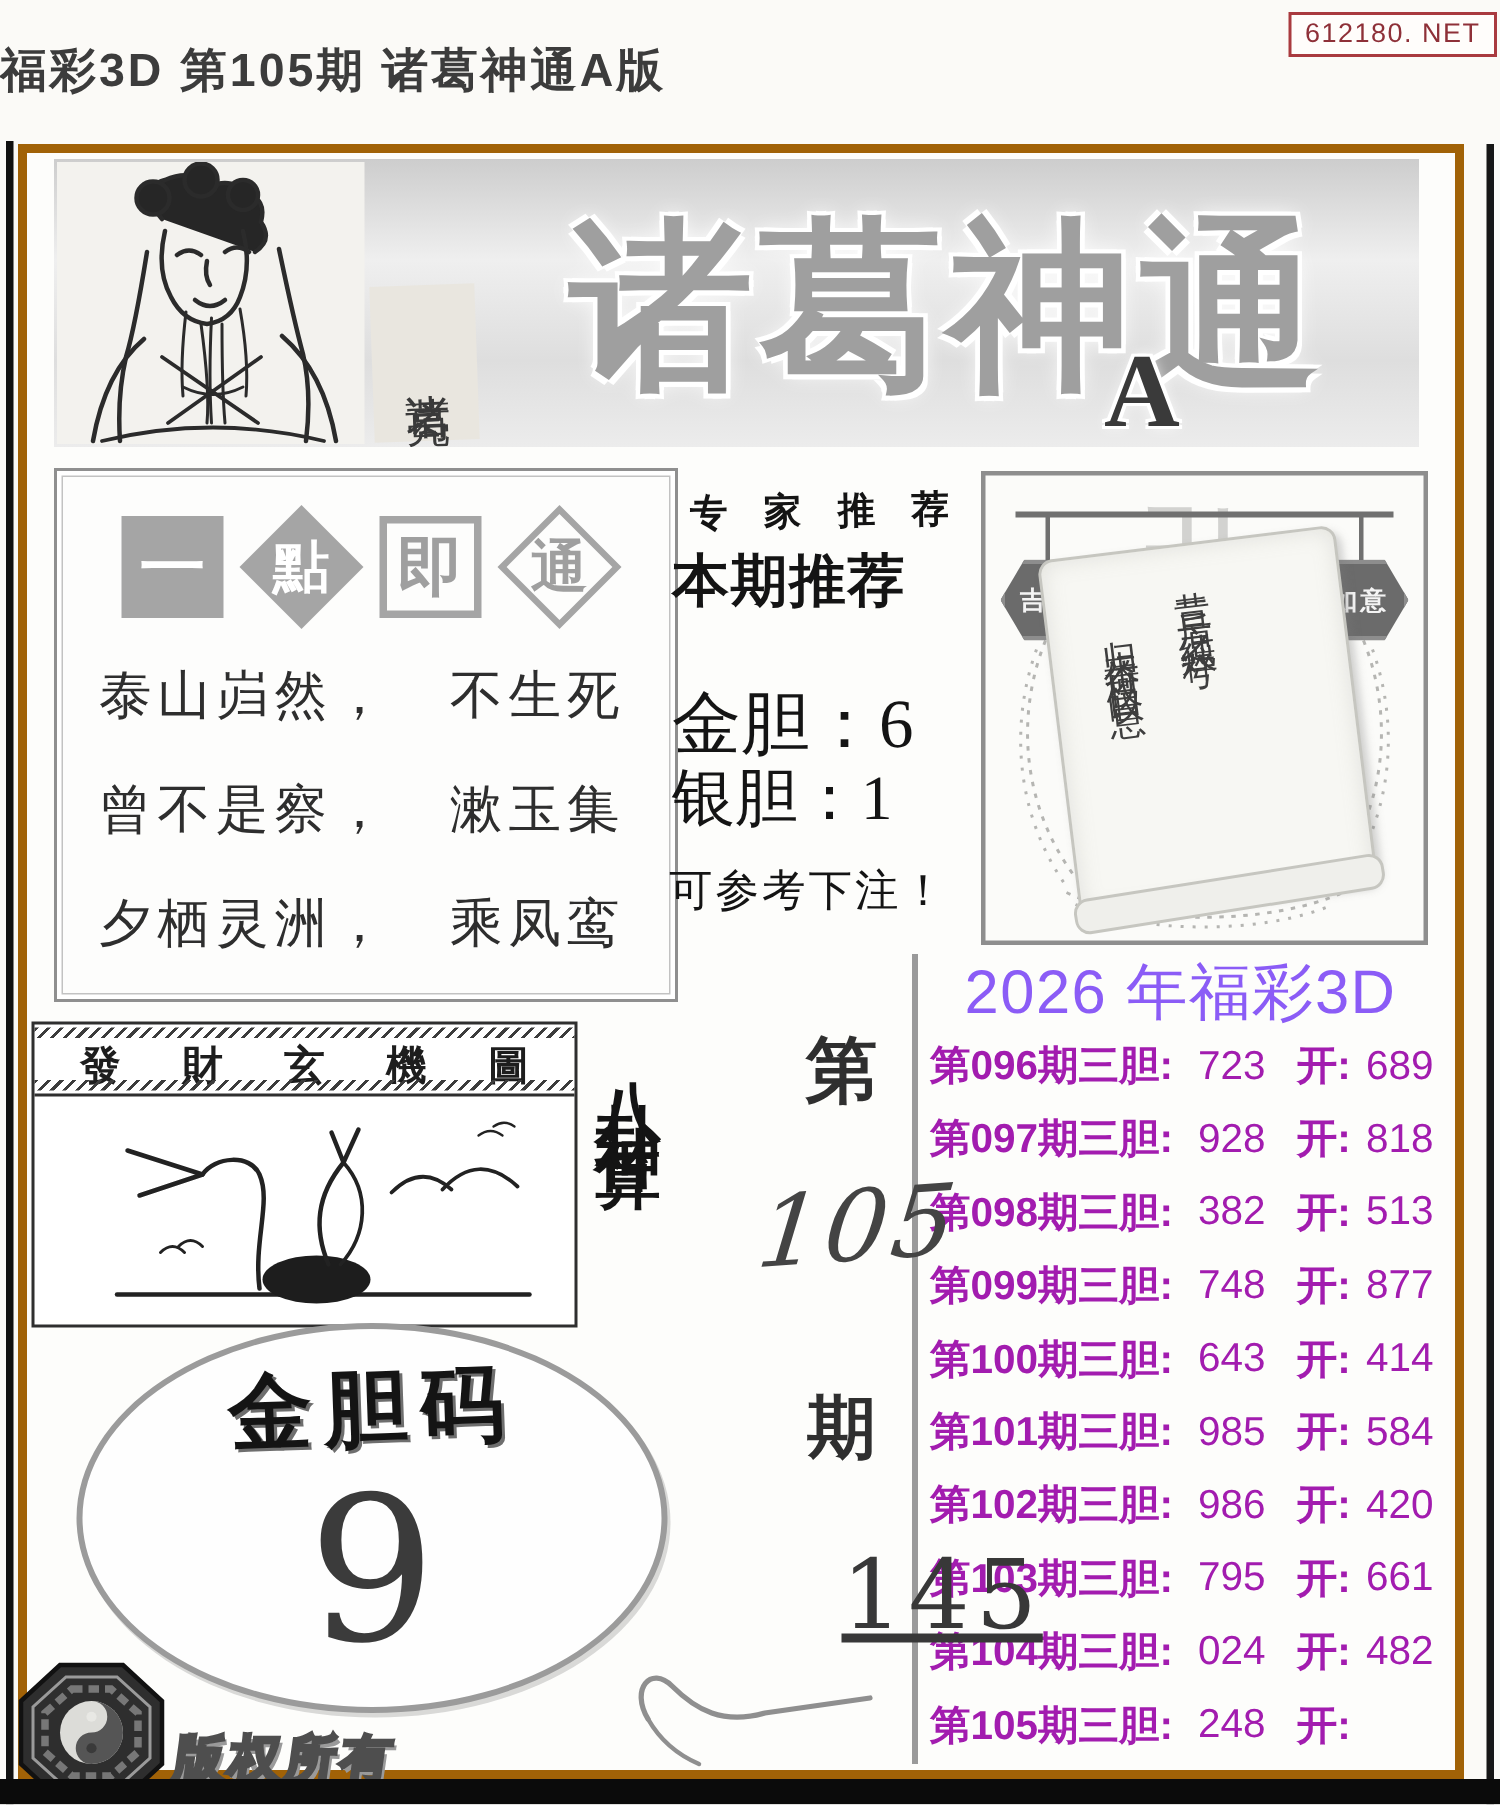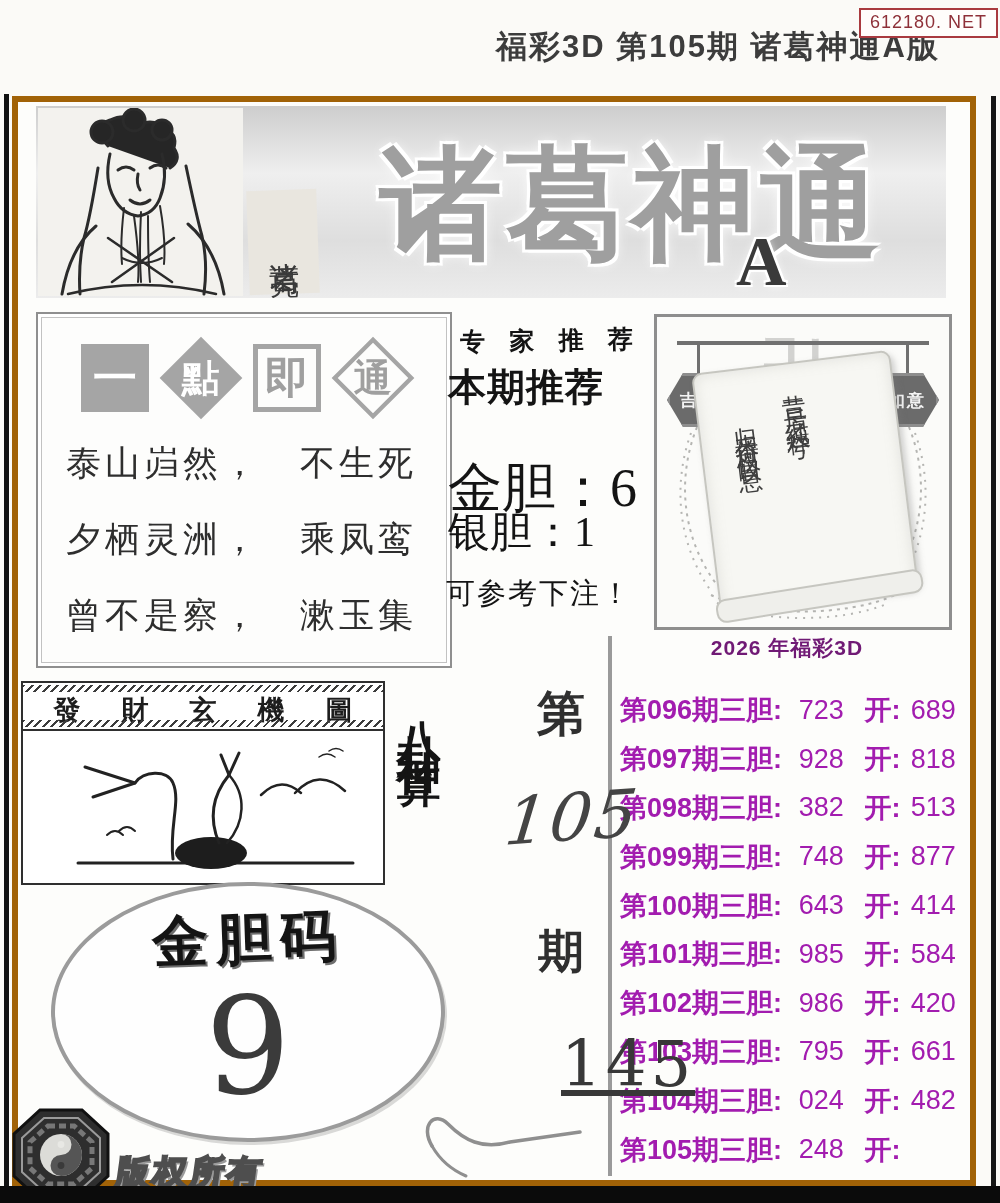--- a/index.html
+++ b/index.html
@@ -1,20 +1,20 @@
 <!DOCTYPE html>
 <html><head>
 <meta charset="utf-8">
 <style>
   html,body{margin:0;padding:0;}
   body{background:#ffffff;font-family:"Liberation Sans","DejaVu Sans",sans-serif;}
   #canvas{position:relative;width:1000px;height:1203px;background:#fbfaf7;overflow:hidden;}
 
   
-  .page-title{position:absolute;top:26px;left:0;width:940px;text-align:right;
+  .page-title{position:absolute;top:26px;left:0;width:940px;text-align:left;
     font-family:"Liberation Sans","DejaVu Sans",sans-serif;font-weight:bold;
     font-size:31px;color:#3c3c3c;letter-spacing:2px;}
   .site-badge{position:absolute;top:8px;right:2px;border:2px solid #a93a3f;color:#8e3038;
     background:#fffdfb;font-size:18px;padding:2px 9px 3px 9px;letter-spacing:1px;}
 
   
   .edge-left{position:absolute;left:4px;top:94px;width:5px;height:1109px;background:#111;}
   .edge-right{position:absolute;left:991px;top:96px;width:5px;height:1107px;background:#161616;}
   .edge-bottom{position:absolute;left:0;top:1186px;width:1000px;height:17px;background:#0b0b0b;z-index:9;}
   #frame{position:absolute;left:12px;top:96px;width:952px;height:1078px;
@@ -51,21 +51,21 @@
   .poem-lines{position:absolute;left:28px;top:112px;width:360px;
     font-family:"Liberation Serif","DejaVu Serif",serif;font-size:35px;color:#2e2e2e;
     letter-spacing:4px;line-height:76px;white-space:nowrap;}
 
   
   .reco{position:absolute;left:428px;top:214px;width:208px;color:#141414;
     font-family:"Liberation Serif","DejaVu Serif",serif;}
   .reco-header{position:absolute;left:14px;top:8px;font-size:25px;font-weight:bold;
     letter-spacing:9px;white-space:nowrap;transform:rotate(-1deg);}
   .reco-sub{position:absolute;left:2px;top:46px;font-size:38px;font-weight:bold;letter-spacing:1px;white-space:nowrap;}
-  .reco-gold{position:absolute;left:2px;top:136px;font-size:54px;white-space:nowrap;}
+  .reco-gold{position:absolute;left:2px;top:136px;font-size:46px;white-space:nowrap;}
   .reco-silver{position:absolute;left:2px;top:188px;font-size:42px;white-space:nowrap;}
   .reco-note{position:absolute;left:0px;top:258px;font-size:29px;letter-spacing:2px;white-space:nowrap;}
 
   
   .scroll-box{position:absolute;left:636px;top:212px;width:292px;height:310px;background:#fbfbf9;
     border:3px solid #8e8e8e;overflow:hidden;}
   .rod{position:absolute;left:20px;top:24px;width:252px;height:4px;background:#707070;}
   .hanger{position:absolute;top:26px;width:3px;height:32px;background:#707070;}
   .hanger.l{left:40px;} .hanger.r{right:40px;}
   .hexbadge{position:absolute;top:56px;width:64px;height:54px;background:#6b6b6b;color:#f4f4f4;
@@ -82,21 +82,21 @@
   .scroll-roll{position:absolute;left:-6px;bottom:-10px;width:205px;height:20px;background:#efefeb;
     border:2px solid #c6c6c0;border-radius:10px;transform:rotate(-2deg);}
   .verse{position:absolute;left:18px;top:12px;height:212px;writing-mode:vertical-rl;
     font-family:"Liberation Serif","DejaVu Serif",serif;font-size:24px;color:#3e3e3e;
     letter-spacing:7px;line-height:52px;}
   .verse .col2{padding-top:26px;}
 
   
   .divider-v{position:absolute;left:590px;top:534px;width:4px;height:540px;background:#9a9a9a;}
   .hist-title{position:absolute;left:602px;top:532px;width:334px;text-align:center;
-    font-size:21px;font-weight:bold;color:#701a75;letter-spacing:1px;white-space:nowrap;}
+    font-size:41px;font-weight:normal;color:#8b5cf6;letter-spacing:1px;white-space:nowrap;}
   .hist-rows{position:absolute;left:602px;top:584px;width:344px;}
   .h-row{height:48.8px;display:flex;align-items:center;font-size:27px;color:#a21caf;white-space:nowrap;}
   .h-issue{width:110px;font-weight:900;}
   .h-danl{width:76px;font-weight:900;}
   .h-dan{width:74px;font-weight:500;margin-left:12px;}
   .h-openl{width:52px;font-weight:900;}
   .h-open{width:60px;font-weight:500;}
 
   
   .mystery{position:absolute;left:3px;top:579px;width:360px;height:200px;background:#fff;
@@ -186,22 +186,22 @@
             <span>點</span>
           </div>
         <div class="logo-item logo-out-rect">即</div>
         <div class="logo-item logo-out-diamond">
             <span>通</span>
           </div>
       </div>
       <div class="poem-lines">
 
       <div class="poem-line">泰山岿然，　不生死</div>
+          <div class="poem-line">曾不是察，　漱玉集</div>
           <div class="poem-line">夕栖灵洲，　乘凤鸾</div>
-          <div class="poem-line">曾不是察，　漱玉集</div>
         </div>
     </div>
 
     <div class="reco">
       <div class="reco-header">专 家 推 荐</div>
       <div class="reco-sub">本期推荐</div>
       <div class="reco-gold">金胆：6</div>
       <div class="reco-silver">银胆：1</div>
       <div class="reco-note">可参考下注！</div>
     </div>

